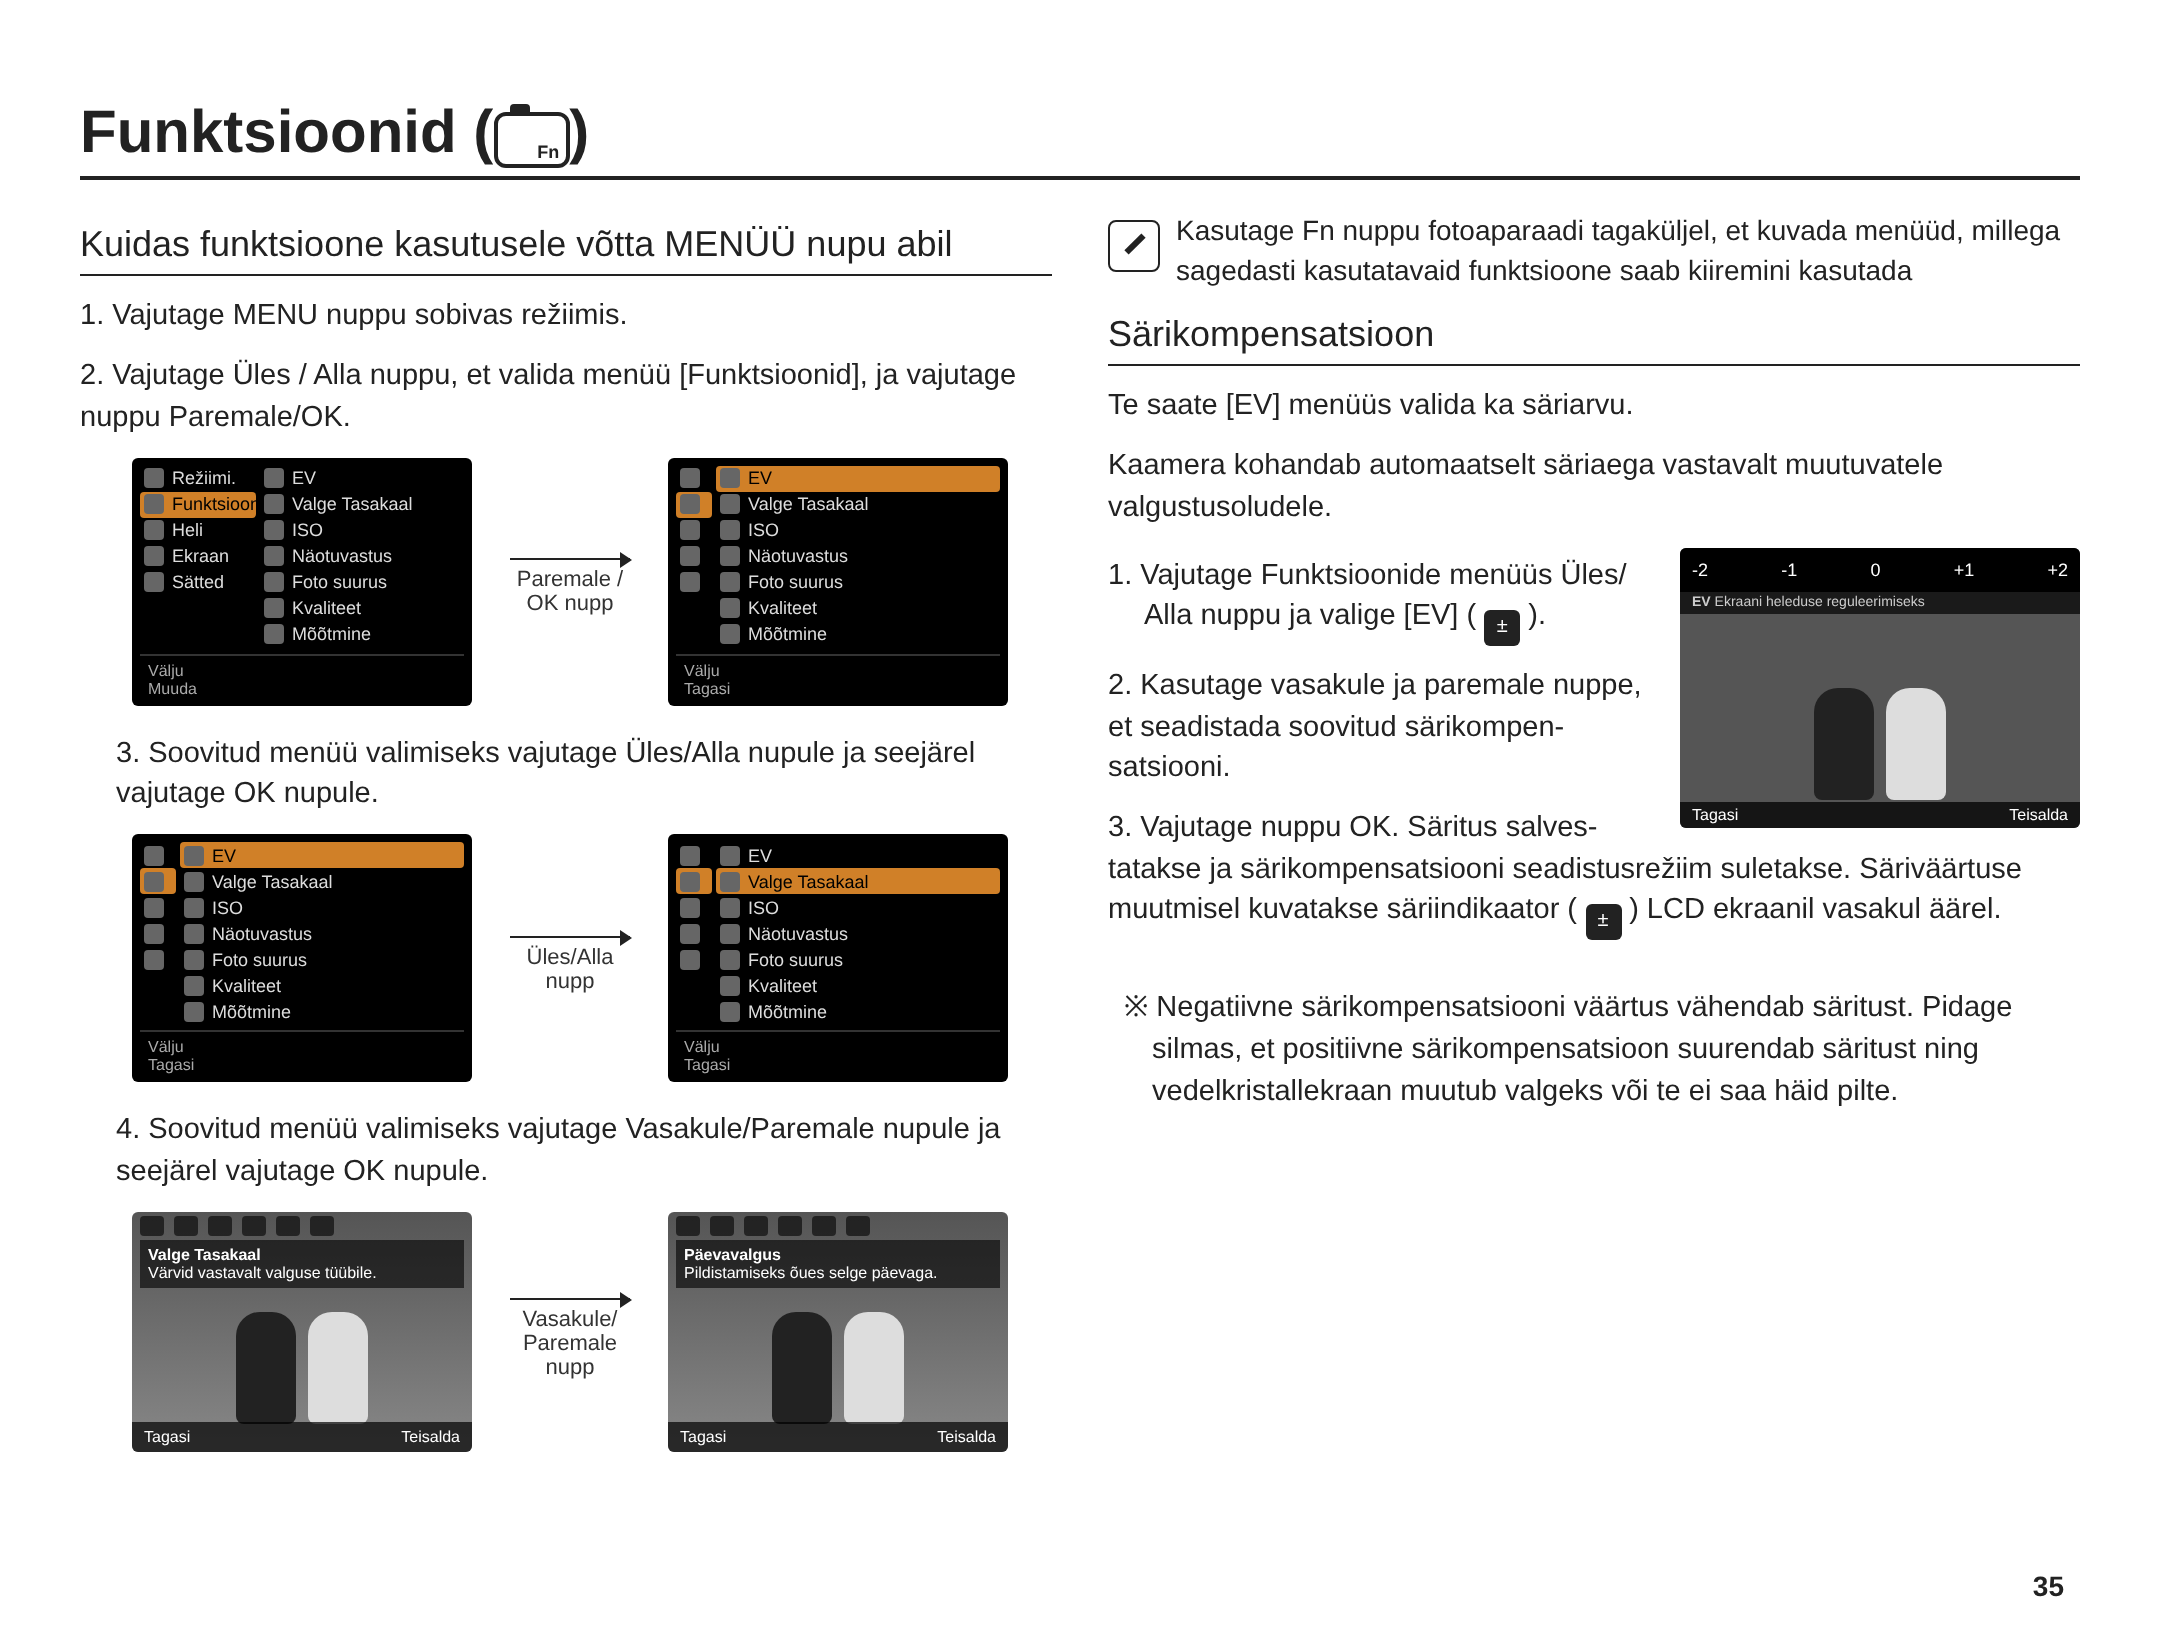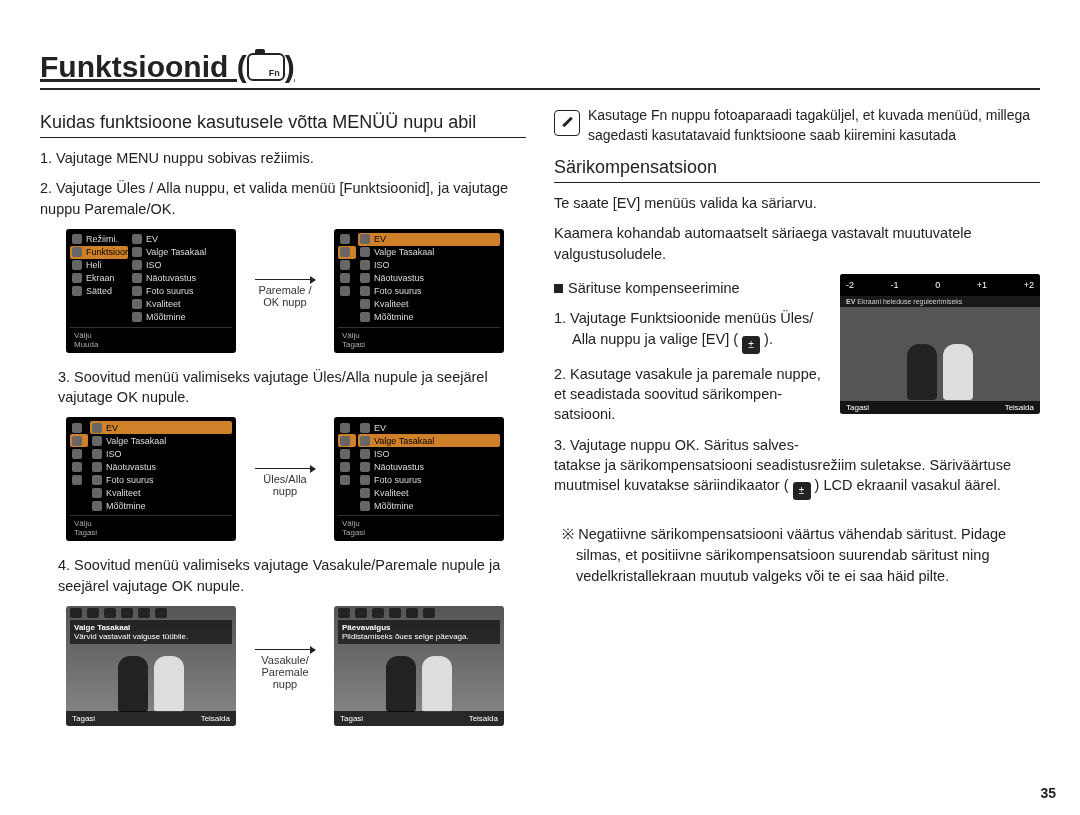--- a/index.html
+++ b/index.html
@@ -16,23 +16,22 @@
     box-sizing: border-box;
     padding: 50px 40px 20px 40px;
   }
   .page-title {
     font-size: 30px;
     font-weight: 600;
     border-bottom: 2px solid #222;
     padding-bottom: 4px;
     margin-bottom: 16px;
     display: flex;
-    align-items: center;
+    align-items: flex-end;
     gap: 0;
-    text-decoration: underline;
   }
   .cam-icon {
     width: 34px;
     height: 24px;
     border: 2px solid #222;
     border-radius: 6px;
     position: relative;
     display: inline-block;
   }
   .cam-icon::before {
@@ -250,21 +249,21 @@
   }
   .ev-lcd .foot {
     position: absolute; bottom: 0; left:0; right:0;
     background: rgba(0,0,0,.75);
     display: flex; justify-content: space-between;
     font-size: 8px; color: #fff;
     padding: 2px 6px;
   }
   .pagenum {
     position: absolute;
-    right: 24px; bottom: 14px;
+    right: 48px; bottom: 14px;
     font-weight: bold;
     font-size: 14px;
   }
   .blk-sq {
     display: inline-block;
     width: 9px; height: 9px;
     background: #222;
     margin-right: 5px;
     vertical-align: 0px;
   }
@@ -614,21 +613,20 @@
           <div class="photo">
               <span class="person"></span>
               <span class="person light"></span>
             </div>
           <div class="foot">
               <span>Tagasi</span>
               <span>Teisalda</span>
             </div>
         </div>
 
-        <div class="step"><span class="blk-sq"></span><span>Särituse kompenseerimine</span></div>
 
         <div class="step">
           <span>1. Vajutage Funktsioonide menüüs Üles/</span><br>
           <span class="indent">Alla nuppu ja valige [EV] (</span>
           <span class="ev-icon">±</span>
           <span>).</span>
         </div>
 
         <div class="step">2. Kasutage vasakule ja paremale nuppe, et seadistada soovitud särikompen- satsiooni.</div>
 

